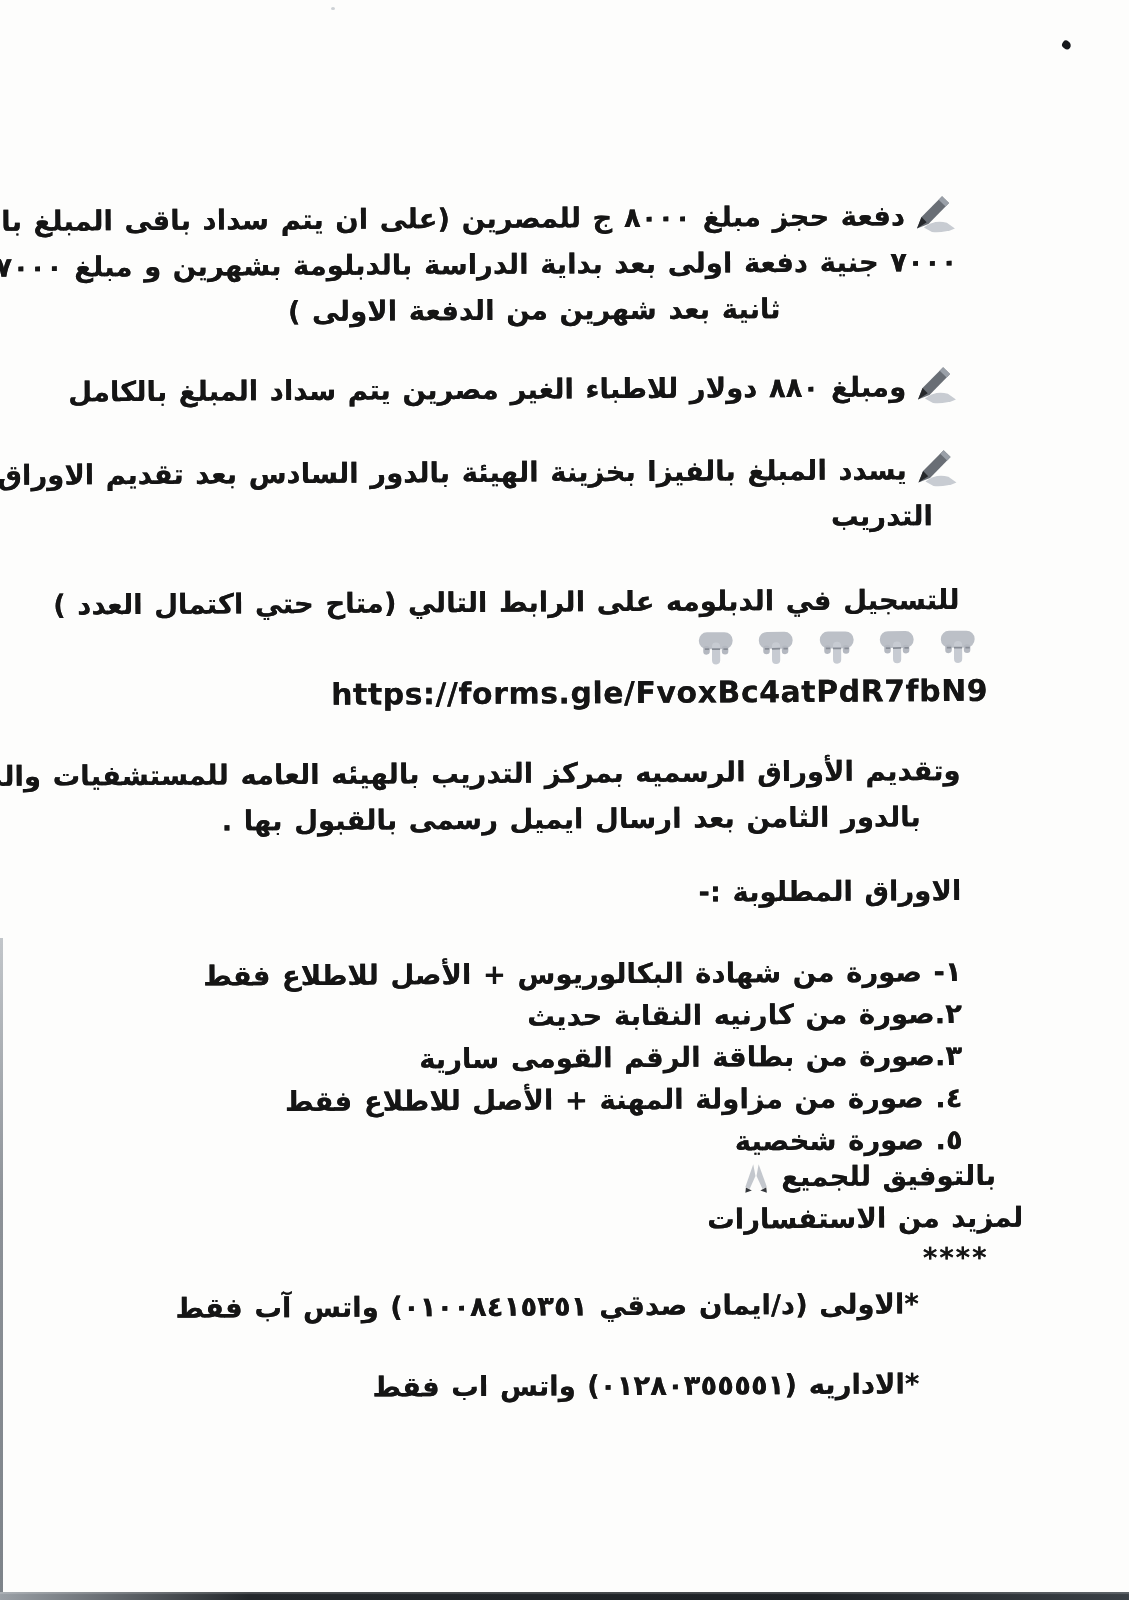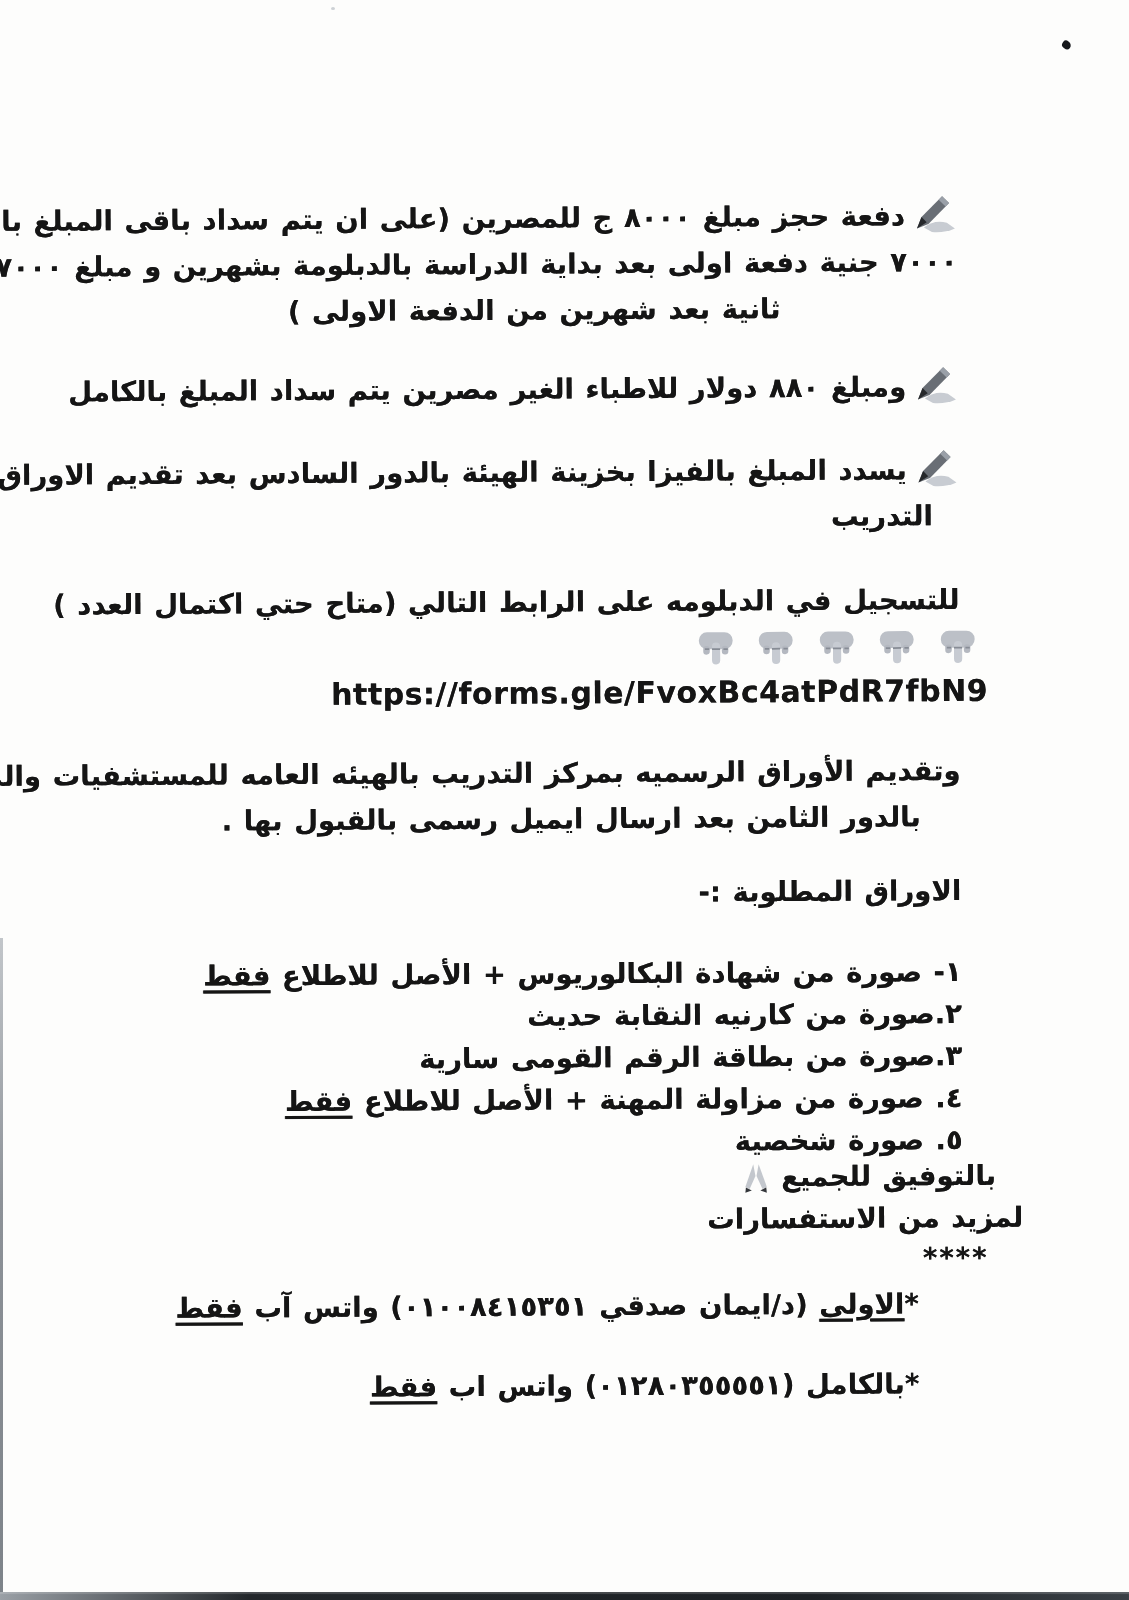--- a/index.html
+++ b/index.html
@@ -7,21 +7,21 @@
   .page{position:relative;width:1129px;height:1600px;background:#fdfdfc;overflow:hidden;}
   .content{
     position:absolute;top:192px;right:172px;left:110px;
     direction:rtl;text-align:right;color:#151515;font-weight:bold;
     font-size:27.5px;word-spacing:2px;
     transform:rotate(-0.35deg);transform-origin:top right;
     text-shadow:0 0 .4px rgba(10,10,10,.75);
   }
   .line{line-height:46px;white-space:nowrap;}
   .center{text-align:center;}
-  .u{text-decoration:underline;text-decoration-thickness:2.5px;text-underline-offset:5px;text-align:center;}
+  .u{text-decoration-thickness:2.5px;text-underline-offset:5px;text-align:center;}
   .icon{display:inline-block;vertical-align:middle;}
   .icon svg{display:block;}
   .wh{margin-left:6px;vertical-align:-8px;}
   .blk-p2{margin-top:33px;}
   .blk-p3{margin-top:37px;}
   .p3l2{margin-right:26px;}
   .blk-reg{margin-top:38px;}
   .hands-row{margin-top:2px;margin-right:-18px;line-height:40px;}
   .hands-row .icon{margin-left:9px;}
   .url-line{margin-top:4px;margin-right:-28px;line-height:46px;}
@@ -150,20 +150,20 @@
         <path d="M24.5 22.5 L19 25.5 L25 27.5 Z" fill="#33363a"></path>
       </svg></span>
     </div>
     <div class="line inq">لمزيد من الاستفسارات</div>
     <div class="line stars">****</div>
 
     <div class="line contact1">
       <span>*</span><span class="u">الاولى</span><span> (د/ايمان صدقي ٠١٠٠٨٤١٥٣٥١) واتس آب </span><span class="u">فقط</span>
     </div>
     <div class="line contact2">
-      <span>*</span><span>بالكامل</span><span> (٠١٢٨٠٣٥٥٥٥١) واتس اب </span><span class="u">فقط</span>
+      <span>*</span><span>الاداريه</span><span> (٠١٢٨٠٣٥٥٥٥١) واتس اب </span><span class="u">فقط</span>
     </div>
 
   </div>
 
   <div class="edge-left"></div>
   <div class="edge-bottom"></div>
 </div>
 
 </body></html>

